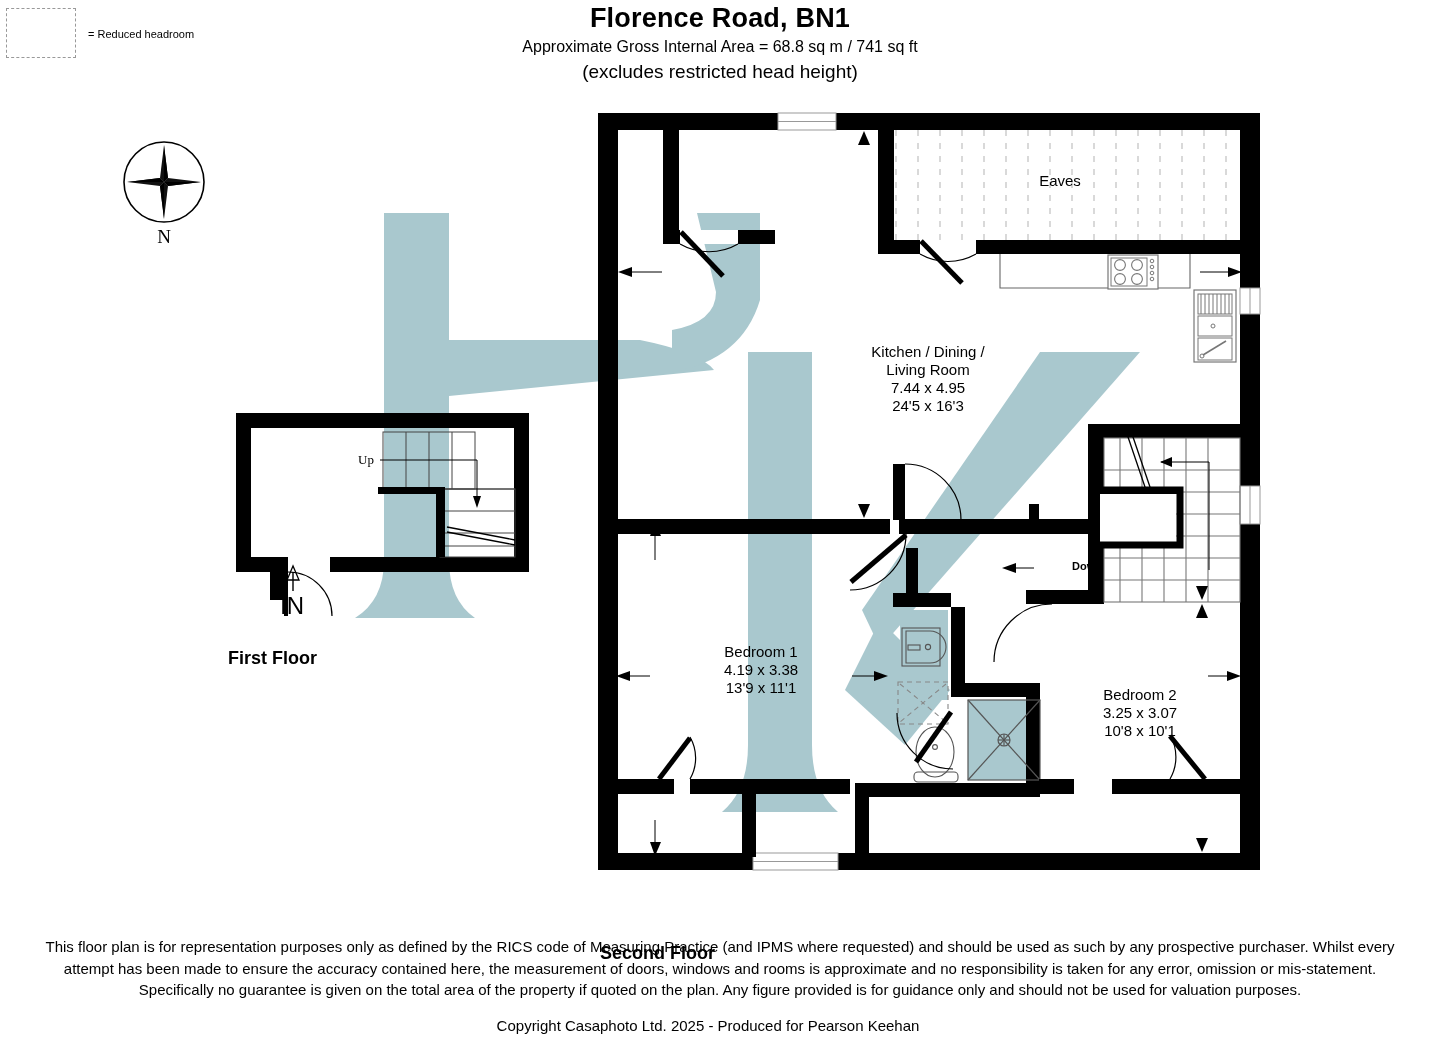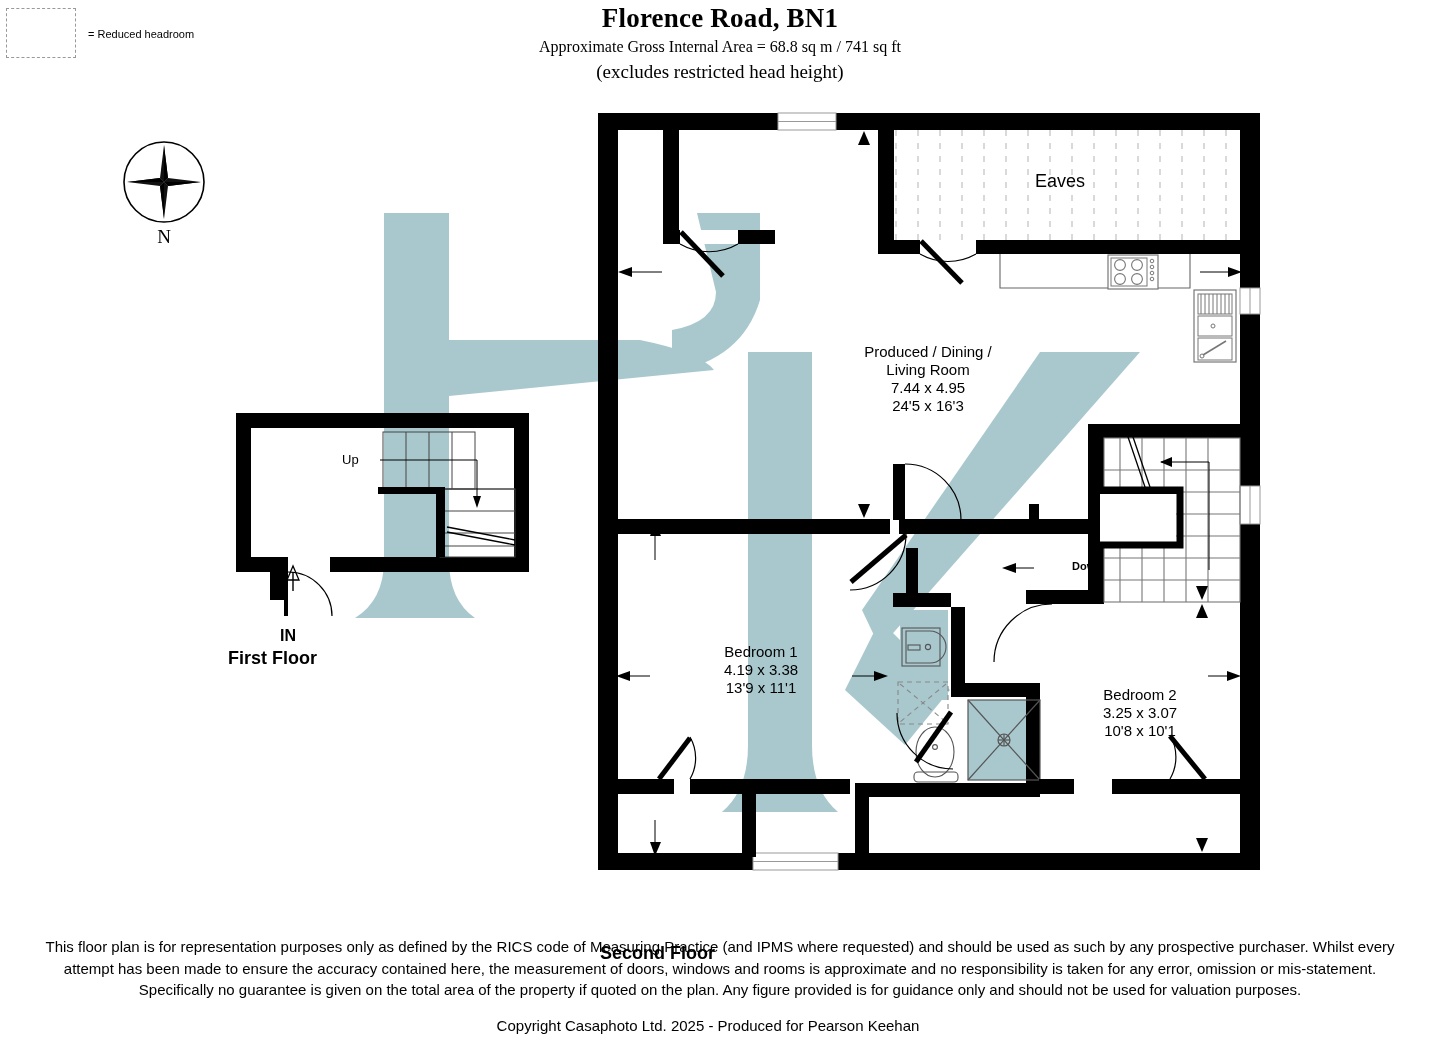--- a/index.html
+++ b/index.html
@@ -8,44 +8,44 @@
     font-family:"Liberation Sans","DejaVu Sans",sans-serif;
     color:#000000;
   }
   .abs{position:absolute;}
 
   
   #legend-box{left:6px;top:8px;width:70px;height:50px;border:1px dashed #999;box-sizing:border-box;}
   #legend-text{left:88px;top:28px;font-size:11px;line-height:12px;white-space:nowrap;}
 
   
-  #title-block{left:0;top:2px;width:1440px;text-align:center;font-family:Liberation Serif, serif;}
+  #title-block{left:0;top:2px;width:1440px;text-align:center;}
   #plan-title{font-size:27px;font-weight:bold;letter-spacing:.2px;line-height:32px;}
   #plan-area{font-size:16px;line-height:25px;}
   #plan-note{font-size:19px;line-height:25px;}
 
   
   #compass{left:122px;top:140px;width:84px;height:110px;}
   #compass-label{position:absolute;left:0;top:86px;width:84px;text-align:center;
      font-family:"Liberation Serif","DejaVu Serif",serif;font-size:19px;}
 
   
   .floor-caption{font-size:18px;font-weight:bold;text-align:center;}
   #first-floor-caption{left:228px;top:648px;}
   #second-floor-caption{left:600px;top:900px;margin-top:43px;}
 
   
   .room-label{text-align:center;font-size:15px;line-height:18px;white-space:nowrap;}
   #label-kitchen{left:803px;top:343px;width:250px;}
   #label-bedroom1{left:661px;top:643px;width:200px;}
   #label-bedroom2{left:1040px;top:686px;width:200px;}
-  #label-eaves{left:985px;top:172px;width:150px;text-align:center;font-size:18px;}
-  #label-up{left:342px;top:452px;font-size:13px;}
+  #label-eaves{left:985px;top:172px;width:150px;text-align:center;font-size:15px;}
+  #label-up{left:358px;top:452px;font-size:13px;font-family:Liberation Serif, serif;}
   #label-down{left:1072px;top:560px;font-size:11px;font-weight:bold;}
-  #label-in{left:280px;top:592px;font-size:16px;font-weight:bold;margin-top:35px;}
+  #label-in{left:280px;top:592px;font-size:24px;font-weight:normal;}
 
   
   #footer{left:40px;top:936px;width:1360px;text-align:center;font-size:15px;line-height:21.5px;}
   #copyright{left:28px;top:1015px;width:1360px;text-align:center;font-size:15px;line-height:21px;}
 
   svg{display:block;}
   #plan-svg{left:0;top:0;width:1440px;height:1040px;pointer-events:none;}
 </style>
 </head>
 <body>
@@ -399,21 +399,21 @@
 
       <line x1="1006" y1="568" x2="1034" y2="568"></line>
       <polygon points="1002,568 1016,563 1016,573" fill="#000" stroke="none"></polygon>
     </g>
   </g>
 </svg>
 
 <div class="abs room-label" id="label-eaves">Eaves</div>
 
 <div class="abs room-label" id="label-kitchen">
-  <div>Produced / Dining /</div>
+  <div>Kitchen / Dining /</div>
   <div>Living Room</div>
   <div>7.44 x 4.95</div>
   <div>24'5 x 16'3</div>
 </div>
 
 <div class="abs room-label" id="label-bedroom1">
   <div>Bedroom 1</div>
   <div>4.19 x 3.38</div>
   <div>13'9 x 11'1</div>
 </div>

